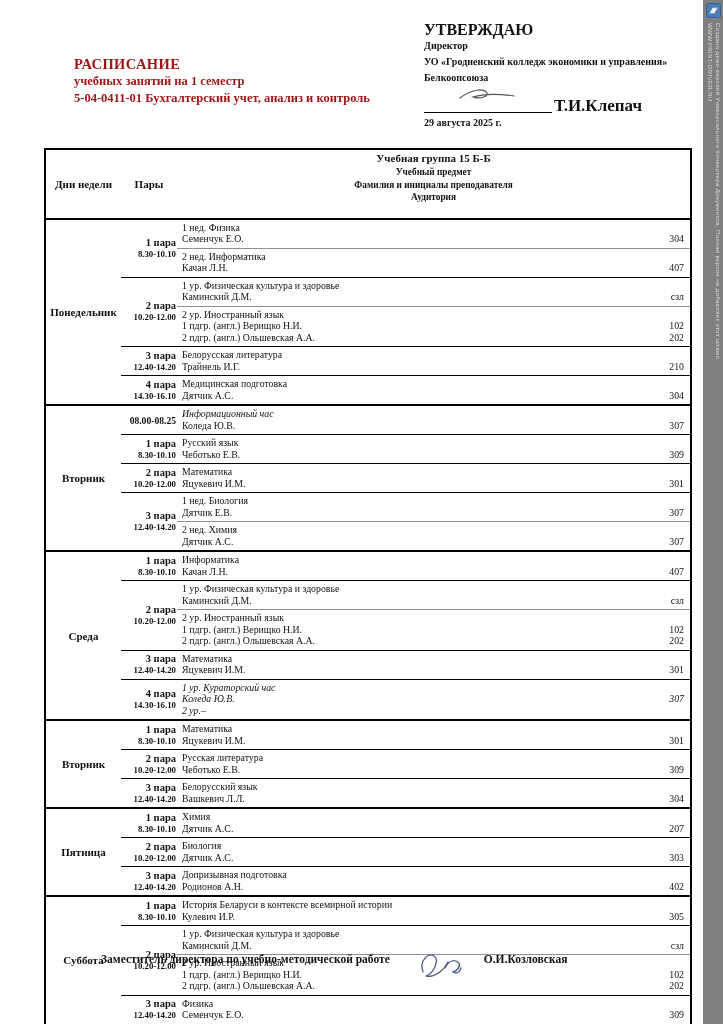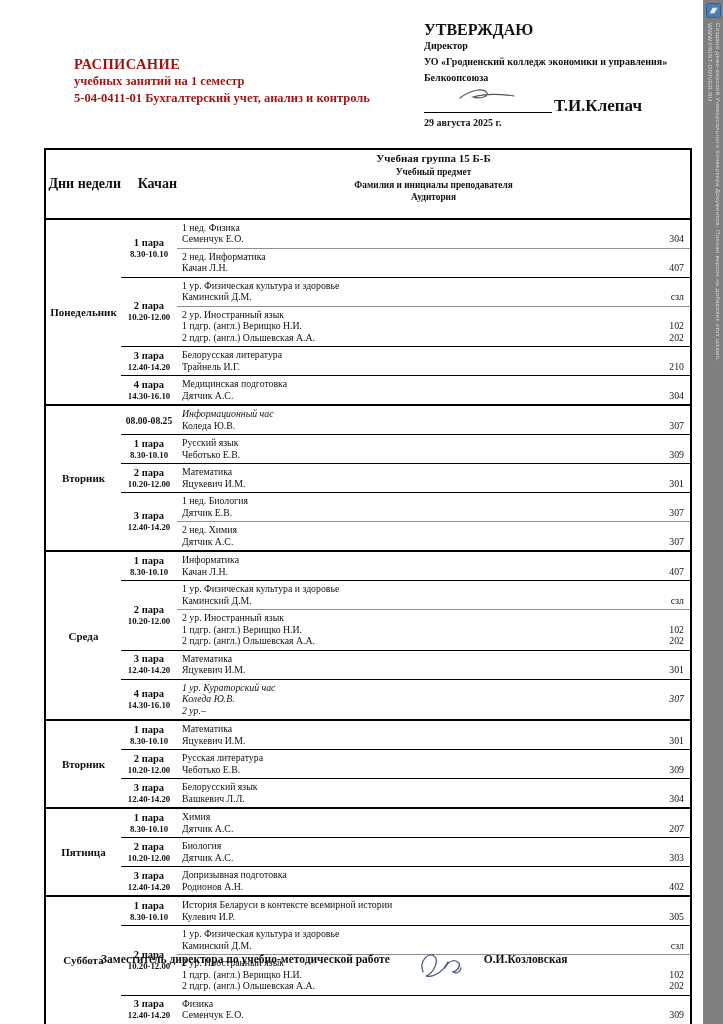--- a/index.html
+++ b/index.html
@@ -20,25 +20,25 @@
   .hr-role, .hr-org, .hr-date { font-size:10px; line-height:16px; }
   .hr-signrow { position:relative; margin-top:13px; font-size:17px; display:flex; align-items:flex-end;text-align:right; }
   .hr-sig { position:absolute; left:32px; top:-13px; }
   .hr-underline { display:inline-block; width:128px; height:2px; border-bottom:1.4px solid #000; }
   .hr-signer { margin-left:2px; line-height:14px; }
   .hr-date { margin-top:2px; }
 
   
   .sched { position:absolute; left:44px; top:148px; width:648px; border-collapse:collapse; table-layout:fixed; border:2px solid #000; }
   .sched th, .sched td { border:0; }
-  .days-h, .pairs-h { border-right:2px solid #000; text-align:right; vertical-align:middle; font-weight:bold; font-size:14px; }
+  .days-h, .pairs-h { border-right:2px solid #000; text-align:center; vertical-align:middle; font-weight:bold; font-size:11px; }
   .group-h { font-size:11px; font-weight:bold; text-align:center; border-bottom:1px solid #000; padding:2px 0 1px; }
   .sub-h { font-size:9.3px; font-weight:bold; text-align:center; line-height:12.5px; padding:1px 0 14px; }
   .day-cell { border:2px solid #000; font-weight:bold; font-size:11px; text-align:center; vertical-align:middle; }
-  .pair-cell { border-right:2px solid #000; text-align:center; vertical-align:middle; padding:2px 1px; }
+  .pair-cell { border-right:2px solid #000; text-align:right; vertical-align:middle; padding:2px 1px; }
   .pair-label { font-weight:bold; font-size:10.5px; line-height:12px; }
   .pair-time  { font-weight:bold; font-size:8.8px; line-height:11px; }
   .pair-time.time-only { font-size:9.6px; }
   .pair-cell.sep, .entry-cell.sep { border-top:1px solid #000; }
   .entry-cell { padding:2px 6px 3px 5px; vertical-align:middle; }
   .entry-cell.subsep { border-top:1px solid #8f8f8f; }
   tr.day-start > td.day-cell, tr.day-start > td.pair-cell, tr.day-start > td.entry-cell { border-top:2px solid #000; }
   .line { display:flex; font-size:9.8px; line-height:11.5px; }
   .line .t { white-space:nowrap; }
   .line .r { margin-left:auto; padding-left:10px; }
@@ -85,21 +85,21 @@
 
   <table class="sched">
     <colgroup>
         <col style="width:76px">
         <col style="width:56px">
         <col>
       </colgroup>
     <thead>
       <tr>
         <th class="days-h" rowspan="2">Дни недели</th>
-        <th class="pairs-h" rowspan="2">Качан</th>
+        <th class="pairs-h" rowspan="2">Пары</th>
         <th class="group-h">Учебная группа 15 Б-Б</th>
       </tr>
       <tr>
         <th class="sub-h">
           <div>Учебный предмет</div>
           <div>Фамилия и инициалы преподавателя</div>
           <div>Аудитория</div>
         </th>
       </tr>
     </thead>

